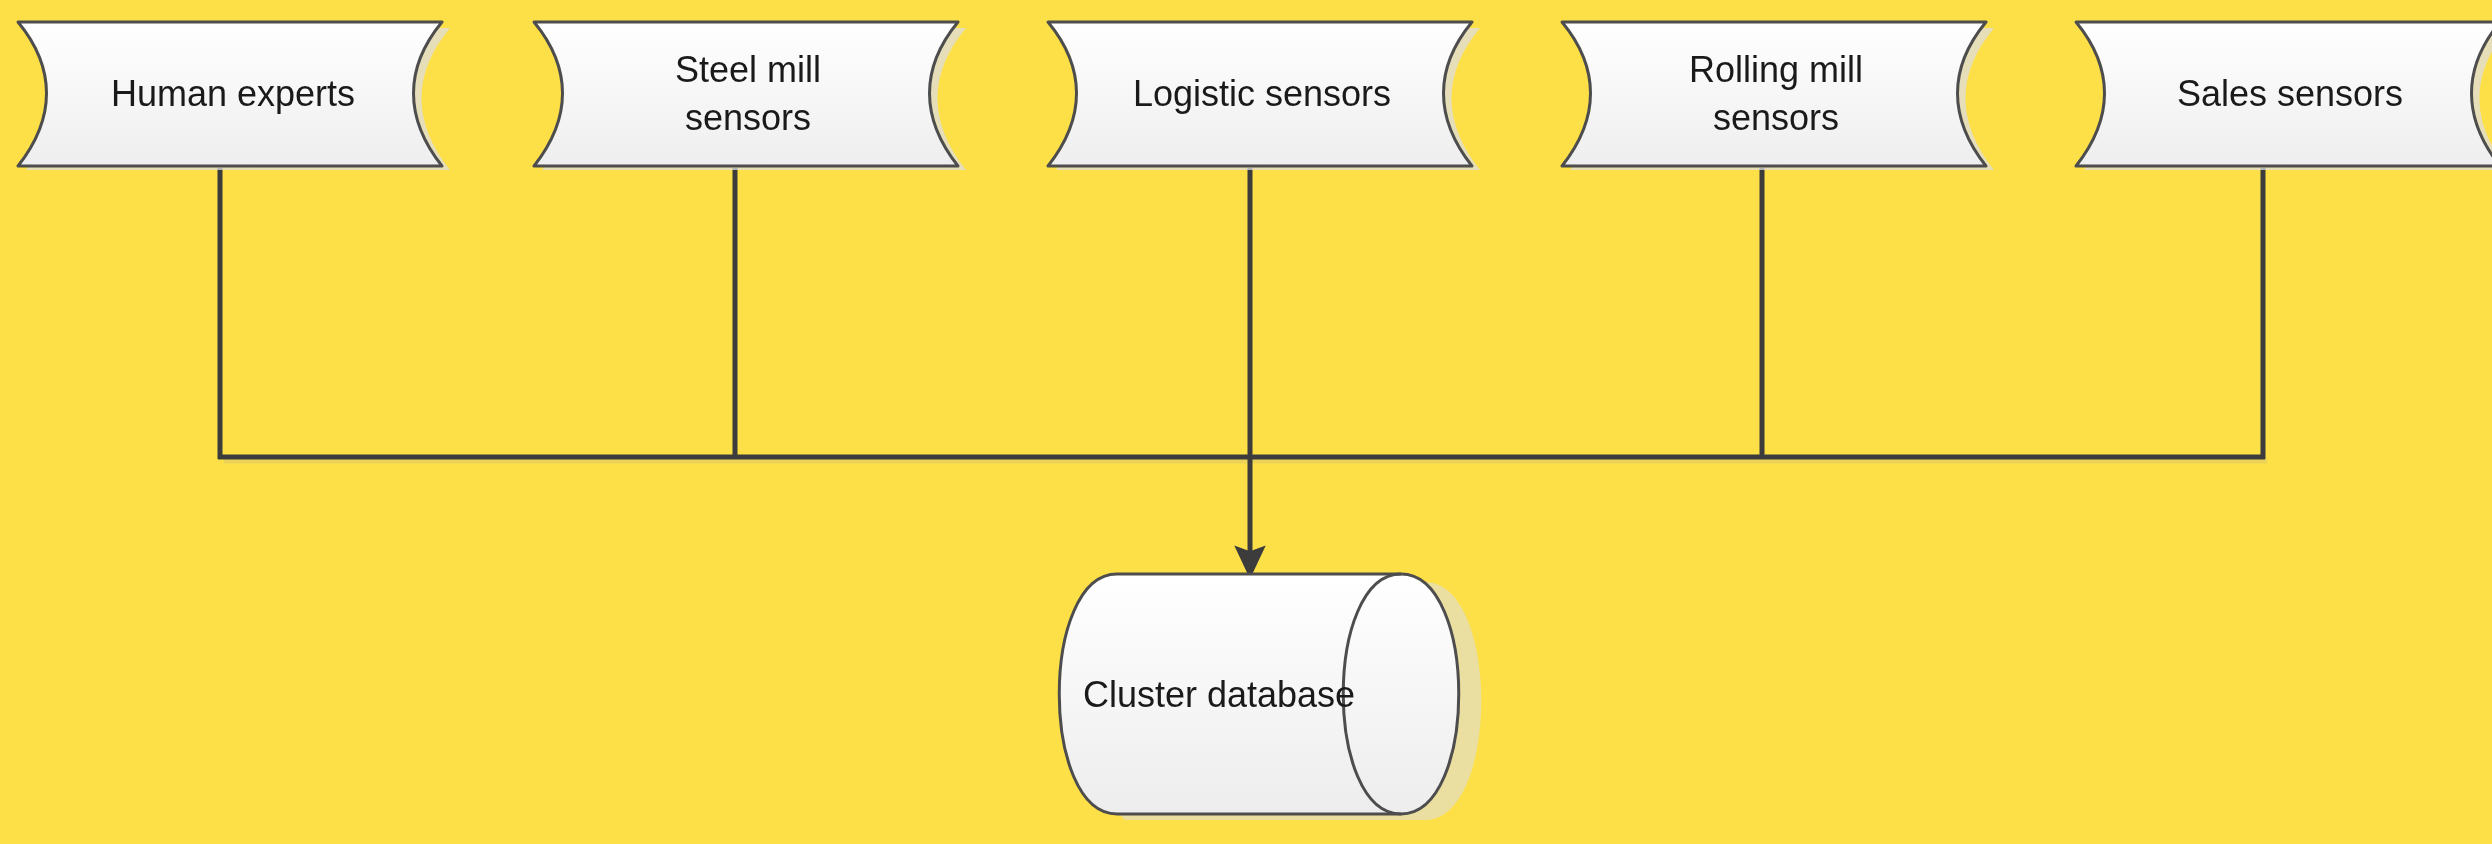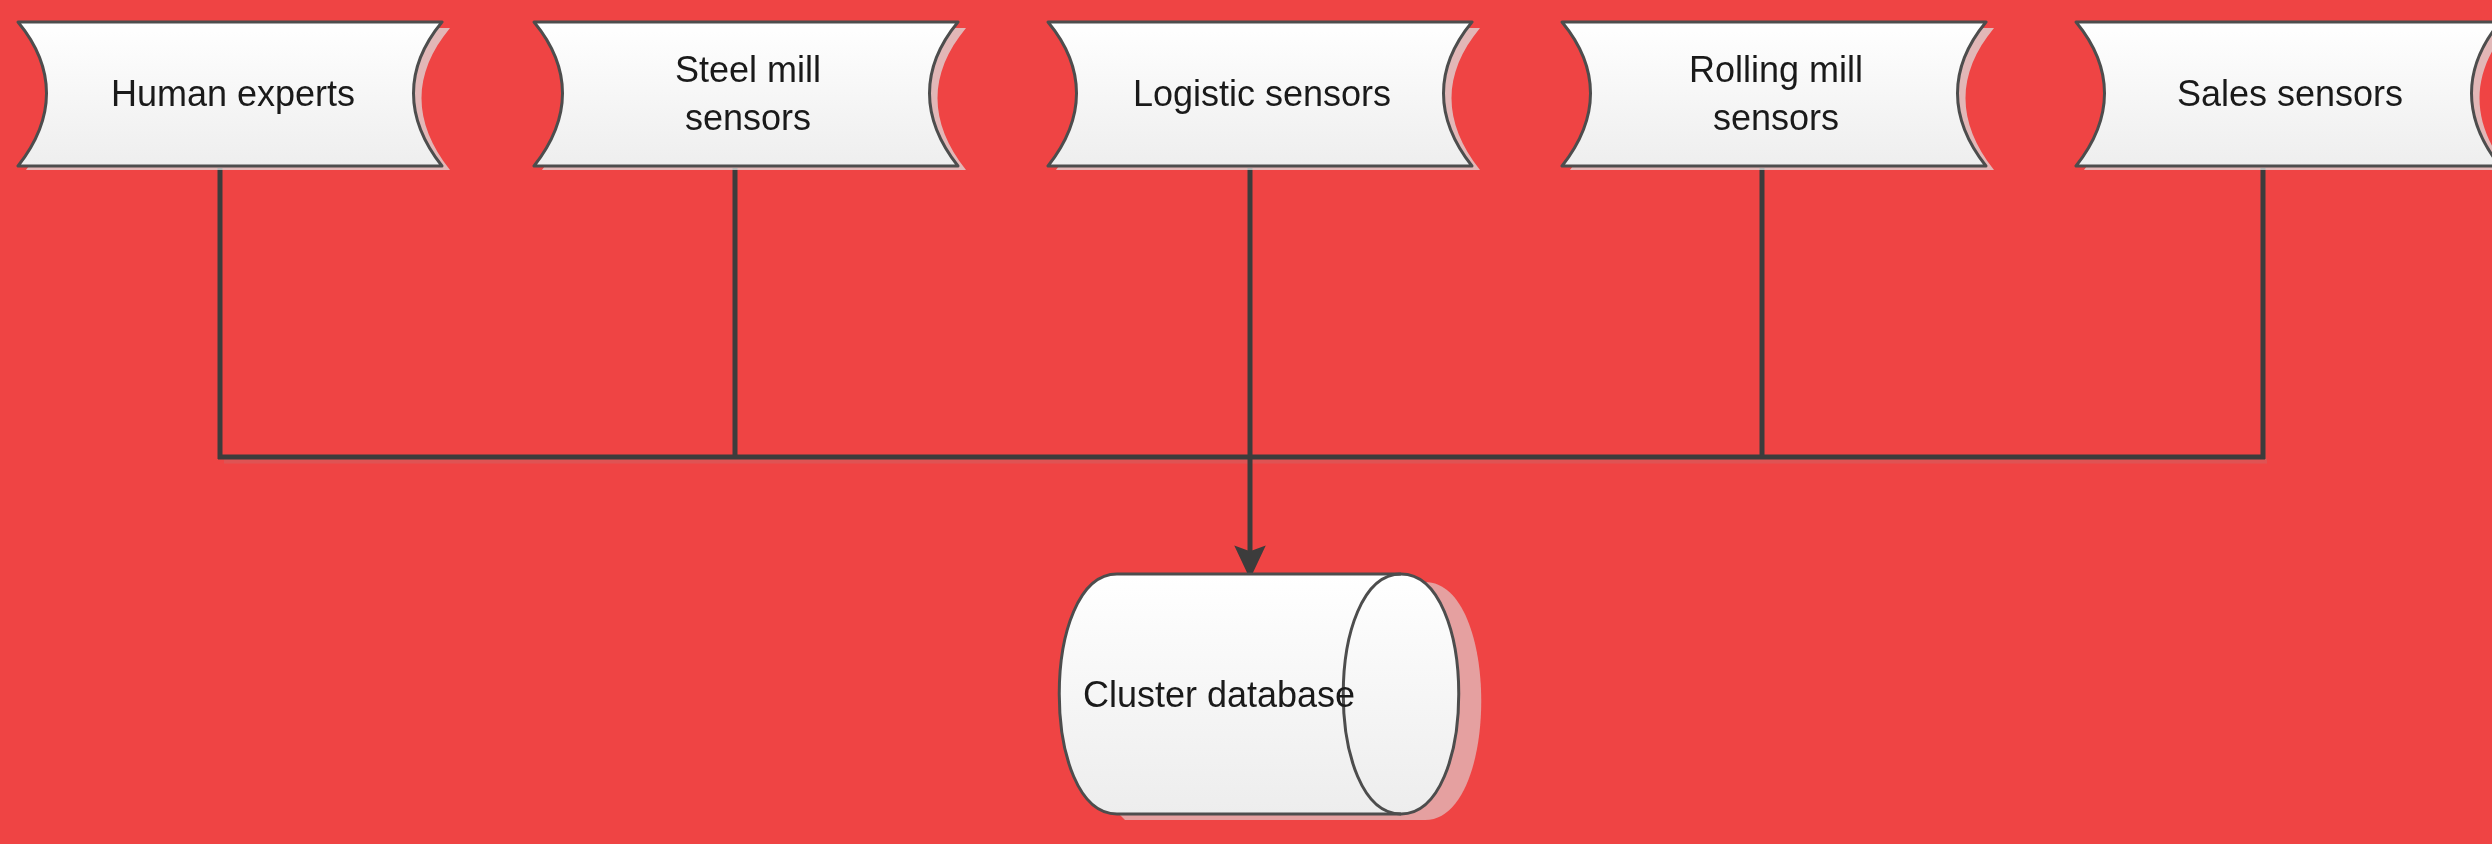--- a/index.html
+++ b/index.html
@@ -10,21 +10,21 @@
   body {
     width: 2492px;
     height: 844px;
     overflow: hidden;
     font-family: "Liberation Sans", sans-serif;
   }
   #diagram-root {
     position: relative;
     width: 2492px;
     height: 844px;
-    background: #ef4444;
+    background: #fde047;
   }
   svg#diagram-canvas {
     display: block;
     width: 2492px;
     height: 844px;
   }
   .node-label {
     font-family: "Liberation Sans", sans-serif;
     font-size: 36px;
     fill: #1a1a1a;

